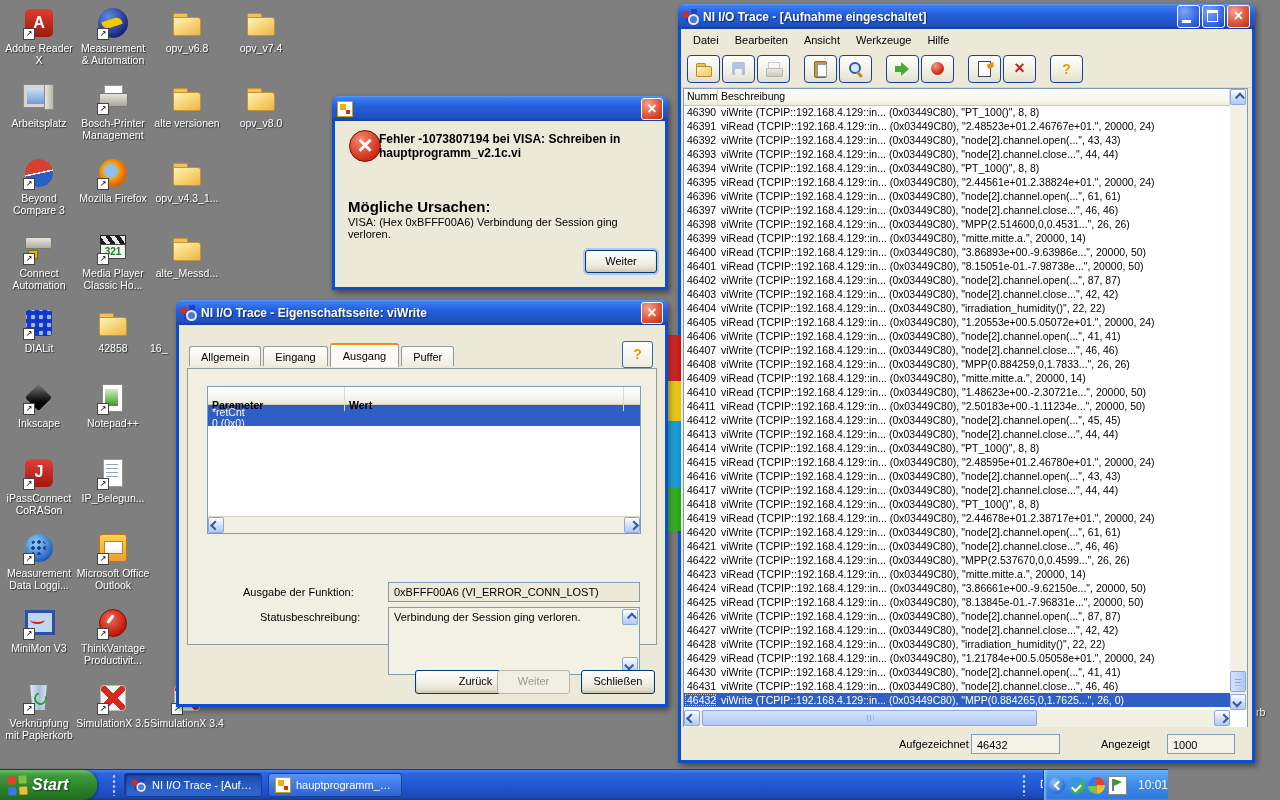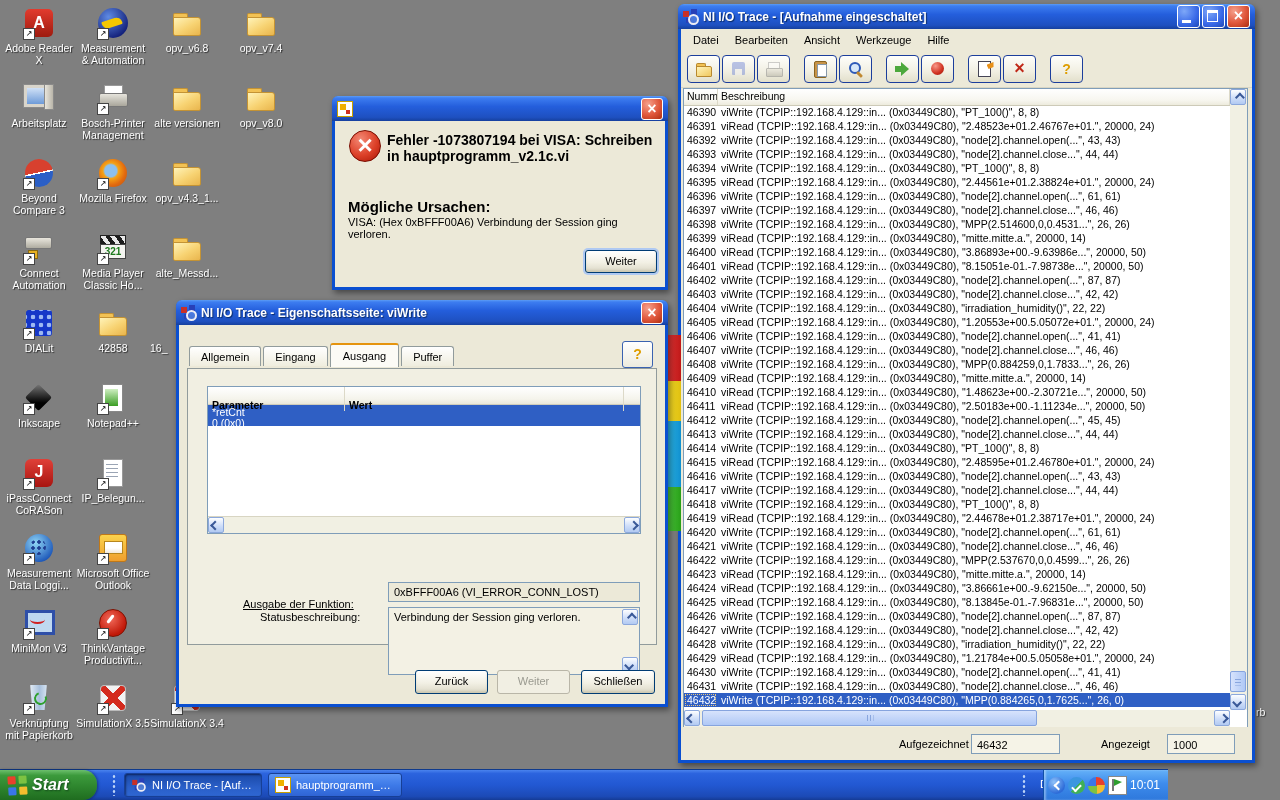--- a/index.html
+++ b/index.html
@@ -198,21 +198,21 @@
   .ballic{border-radius:50%;background:conic-gradient(#E8402C 0 25%,#F5BD2E 25% 50%,#7DC242 50% 75%,#3A76E8 75%);}
   .flagic{background:#fff;border:1px solid #888;}
   .flagic::before{content:"";position:absolute;left:3px;top:2px;width:2px;height:12px;background:#777;}
   .flagic::after{content:"";position:absolute;left:5px;top:2px;width:0;height:0;border-left:8px solid #2F9E2F;border-top:3px solid transparent;border-bottom:4px solid transparent;}
   #battery{position:absolute;width:58px;height:22px;top:4px;background:linear-gradient(#C9F07E,#86D23C);border:2px solid #CFCBB8;border-radius:2px;
     color:#000;font-weight:bold;font-size:12.5px;text-align:center;line-height:21px;}
   #battery::after{content:"";position:absolute;right:-6px;top:6px;width:4px;height:8px;background:#CFCBB8;}
   #plug{position:absolute;width:14px;height:12px;top:9px;}
   #plug::before{content:"";position:absolute;left:0;top:1px;width:9px;height:9px;background:#111;border-radius:50% 20% 20% 50%;}
   #plug::after{content:"";position:absolute;right:0;top:2px;width:5px;height:2.5px;background:#111;box-shadow:0 4px 0 #111;}
-  #clock{color:#fff;font-size:12px;margin-left:0;}
+  #clock{color:#fff;font-size:12px;margin-left:8px;}
   #lang-de{position:absolute;color:#fff;font-size:11px;top:8px;}
 </style>
 </head>
 <body>
 
 <div id="screen">
 
   <div id="icon-grid">
 
       <div class="dcell shortcut" style="grid-area: 1 / 1;">
@@ -741,46 +741,46 @@
           </div>
           <div class="prow">
             <span class="pcell" style="width:128px;">*retCnt</span>
             <span class="pcell">0 (0x0)</span>
           </div>
           <div class="sb" style="left:0;right:0;bottom:0;height:16px;border-top:1px solid #D8D5C2;">
             <div class="sa lt" style="left:0;top:0;"></div>
             <div class="sa rt" style="right:0;top:0;"></div>
           </div>
         </div>
-        <span class="dlg-label" style="left:55px;top:229px;text-decoration:underline;">Ausgabe der Funktion:</span>
+        <span class="dlg-label" style="left:55px;top:217px;">Ausgabe der Funktion:</span>
         <div class="sunken" style="position:absolute;left:200px;top:213px;width:252px;height:20px;font-size:11px;line-height:18px;padding-left:5px;">0xBFFF00A6 (VI_ERROR_CONN_LOST)</div>
         <span class="dlg-label" style="left:72px;top:242px;">Statusbeschreibung:</span>
         <div class="sunken" style="position:absolute;left:200px;top:238px;width:252px;height:68px;background:#F3F1E4;">
           <span style="position:absolute;left:5px;top:3px;right:20px;font-size:11px;">Verbindung der Session ging verloren.</span>
           <div class="sa up" style="right:1px;top:1px;"></div>
           <div class="sa dn" style="right:1px;bottom:1px;"></div>
         </div>
       </div>
-      <div class="xpbtn" style="left:236px;top:345px;width:71px;height:22px;line-height:21px;">Zurück</div>
+      <div class="xpbtn" style="left:236px;top:345px;width:71px;height:22px;line-height:21px;padding-left:24px;">Zurück</div>
       <div class="xpbtn disabled" style="left:318px;top:345px;width:71px;height:22px;line-height:21px;">Weiter</div>
       <div class="xpbtn" style="left:402px;top:345px;width:72px;height:22px;line-height:21px;">Schließen</div>
     </div>
   </div>
 
   <div class="window" style="left:332px;top:96px;width:336px;height:194px;z-index:5;">
     <div class="titlebar">
       <span class="lv-icon"></span>
       <span class="ttext"></span>
       <span class="caps">
           <span class="cap close" style="width:20px;height:20px;"></span>
         </span>
     </div>
     <div class="wbody errbody">
       <div class="err-icon" style="left:14px;top:9px;"></div>
-      <div style="position:absolute;left:52px;top:11px;width:268px;font-weight:bold;font-size:14px;">Fehler -1073807194 bei VISA: Schreiben in hauptprogramm_v2.1c.vi</div>
+      <div style="position:absolute;left:44px;top:11px;width:268px;font-weight:bold;font-size:12px;">Fehler -1073807194 bei VISA: Schreiben in hauptprogramm_v2.1c.vi</div>
       <div style="position:absolute;left:13px;top:77px;font-weight:bold;font-size:15px;">Mögliche Ursachen:</div>
       <div style="position:absolute;left:13px;top:95px;width:300px;">VISA:  (Hex 0xBFFF00A6) Verbindung der Session ging verloren.</div>
       <div class="xpbtn focusdef" style="left:250px;top:129px;width:70px;height:21px;line-height:20px;">Weiter</div>
     </div>
   </div>
 
   <div id="taskbar">
     <div id="start-btn">
       <span class="xp-flag">
           <i class="fr"></i>

